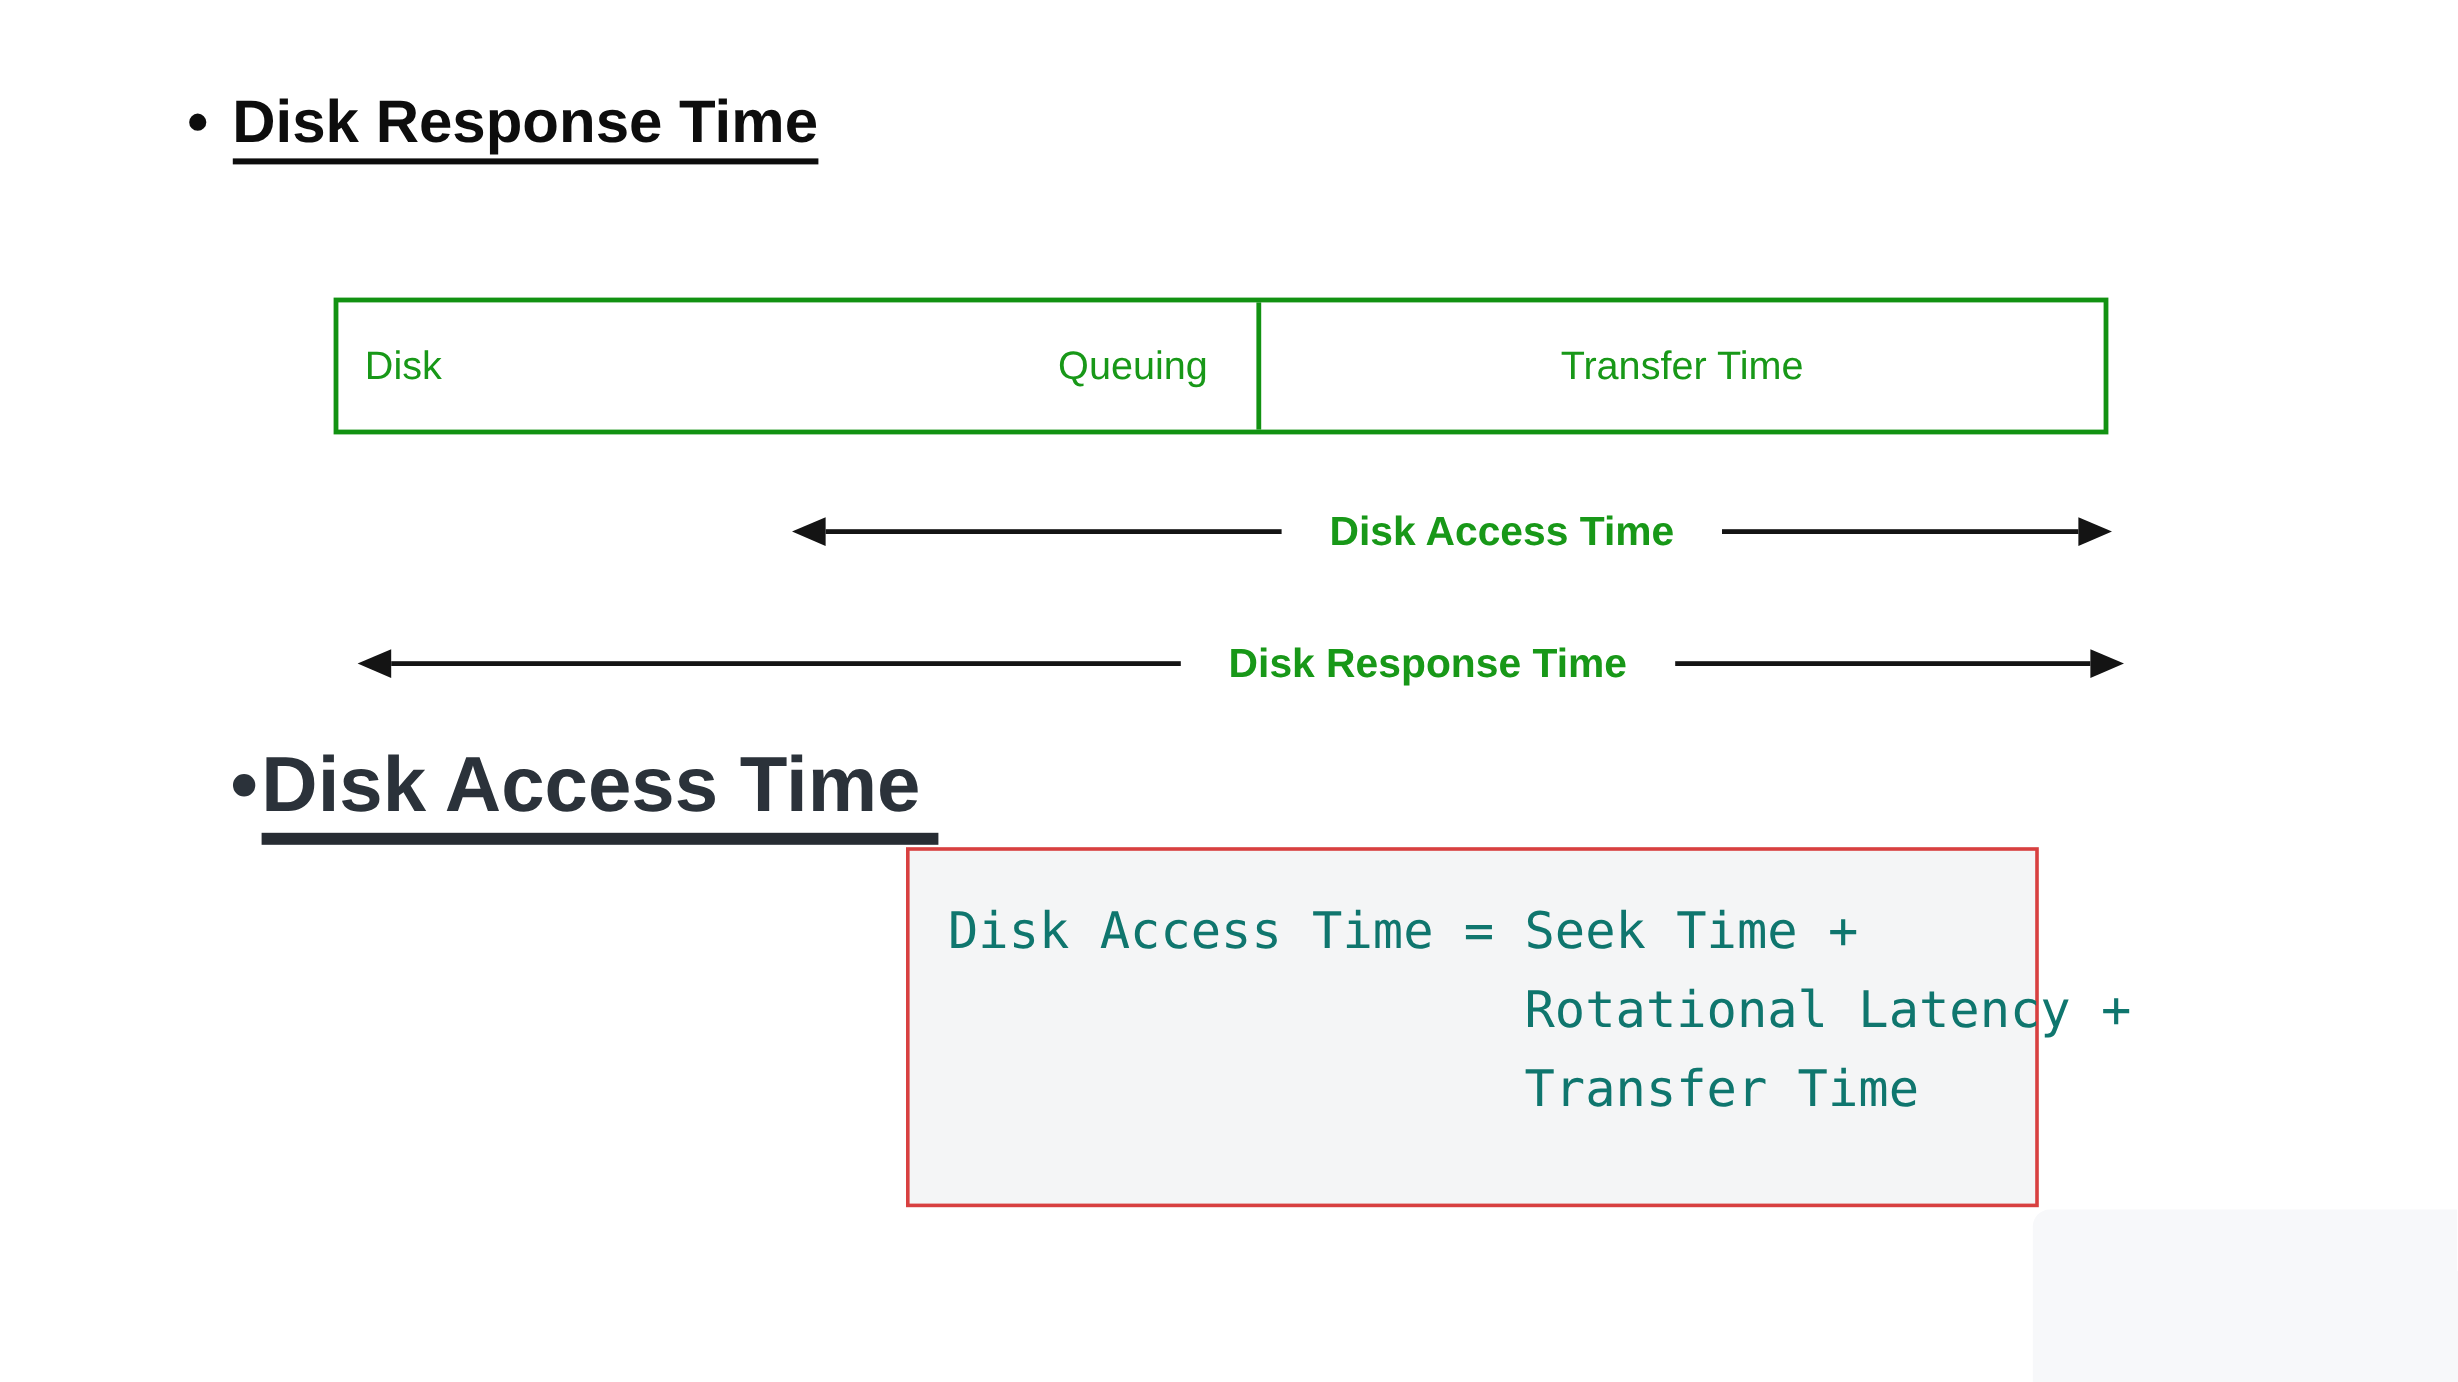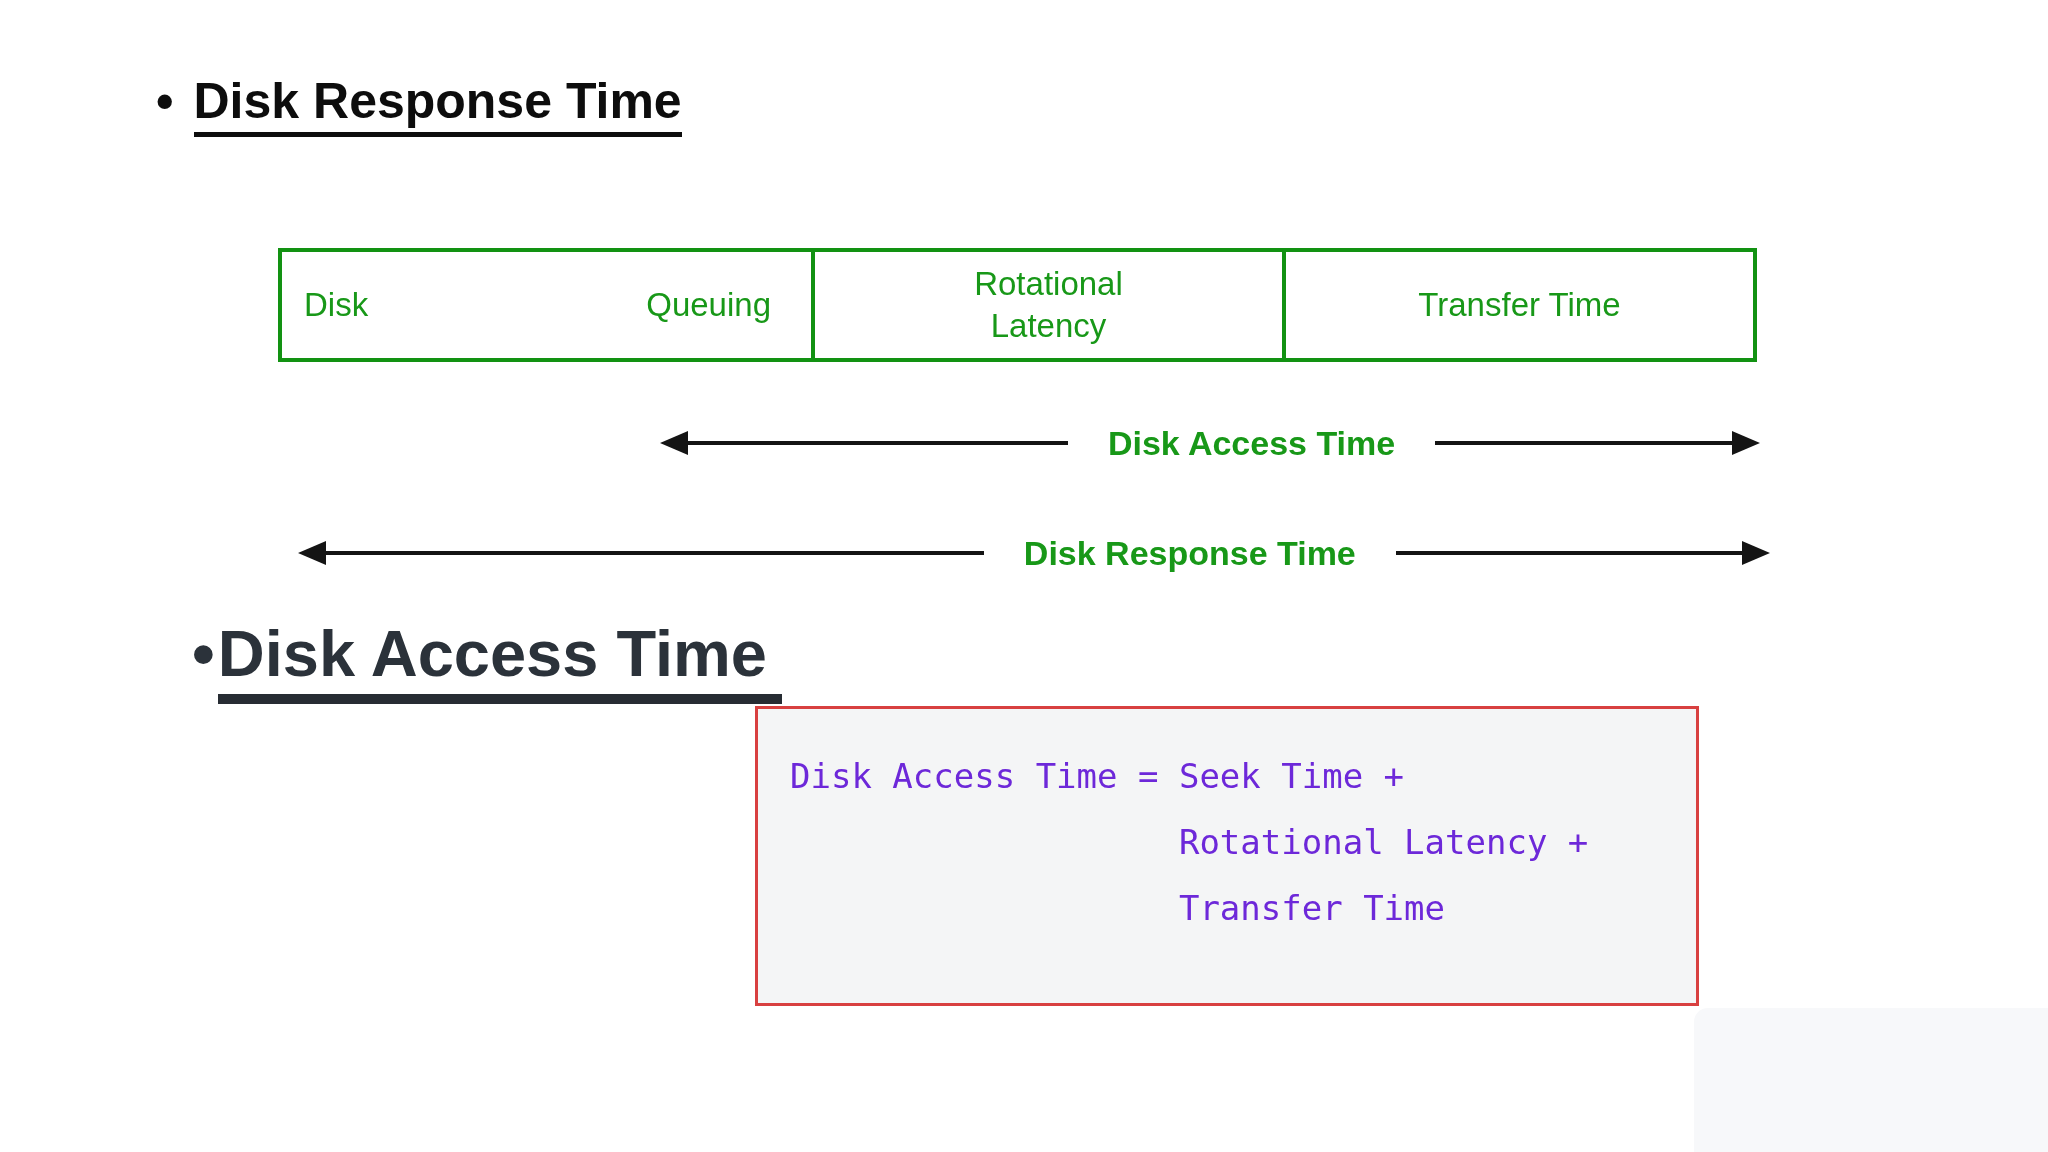--- a/index.html
+++ b/index.html
@@ -92,21 +92,21 @@
   .formula-box{
     position:absolute;left:755px;top:706px;
     width:944px;height:300px;
     box-sizing:border-box;
     background:#f4f5f6;
     border:3px solid #d84040;
   }
   .formula-box .code{
     margin:34px 0 0 32px;
     font-family:"DejaVu Sans Mono","Liberation Mono",monospace;
-    font-size:34px;line-height:66px;color:#6d28d9;
+    font-size:42px;line-height:66px;color:#0f766e;
   }
   .formula-box .code .code-line{white-space:pre;}
 
   
   .corner-overlay{
     position:absolute;left:1694px;top:1008px;
     width:354px;height:144px;
     background:#f7f8fa;
     border-top-left-radius:14px;
   }
@@ -120,24 +120,20 @@
     <span class="bullet">•</span>
     <span class="h-text">Disk Response Time</span>
   </div>
 
   <div class="timeline">
     <div class="cell first">
       <div class="row">
         <span>Disk</span>
         <span>Queuing</span>
       </div>
-    </div>
-    <div class="cell">
-      <span>Rotational</span>
-      <span>Latency</span>
     </div>
     <div class="cell">
       <span>Transfer Time</span>
     </div>
   </div>
 
   <div class="arrow" id="arrow-access">
     <span class="head-left"></span>
     <span class="line l1"></span>
     <span class="a-label">Disk Access Time</span>

